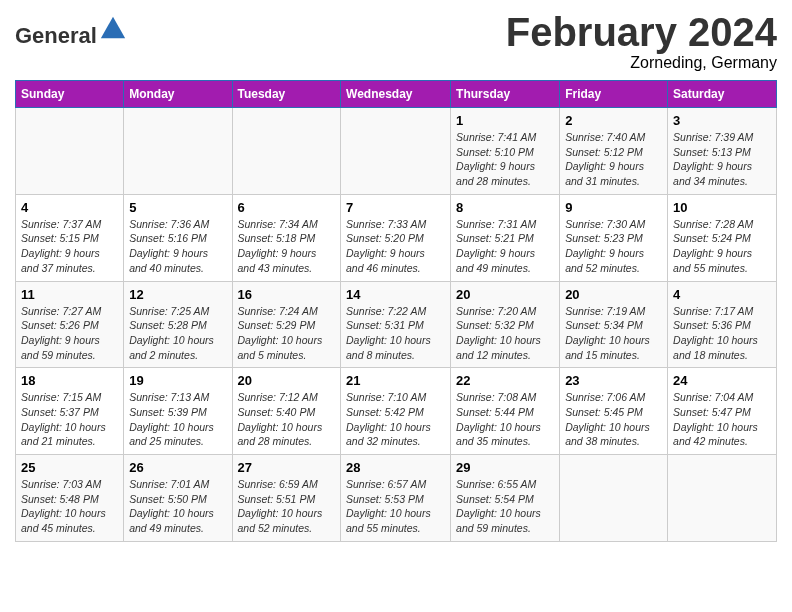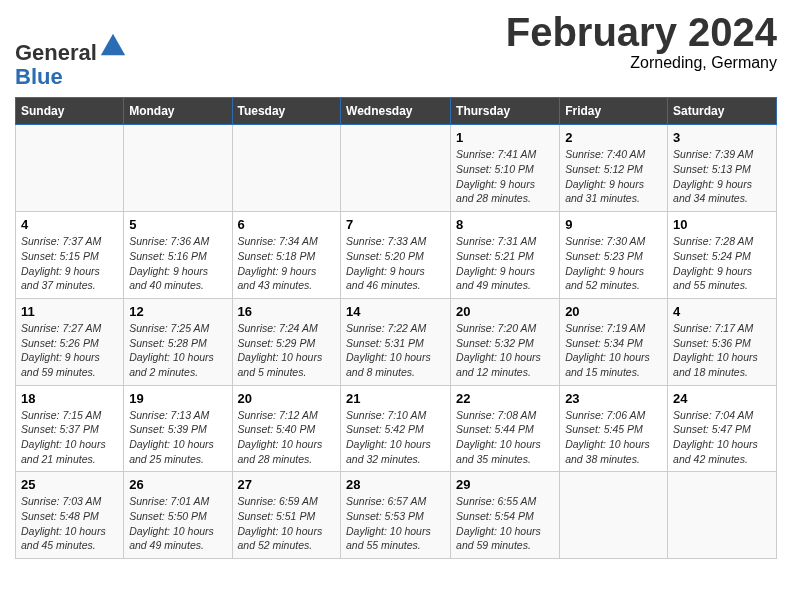--- a/index.html
+++ b/index.html
@@ -12,21 +12,21 @@
     }
     .header {
       display: flex;
       justify-content: space-between;
       align-items: flex-start;
       margin-bottom: 8px;
     }
     .logo {
       display: flex;
       align-items: center;
-      margin-top: 22px;
+      margin-top: 5px;
     }
     .logo-text {
       font-size: 22px;
       font-weight: bold;
       line-height: 1.1;
     }
     .logo-general { color: #333; }
     .logo-blue { color: #2a6db5; }
     .logo-icon {
       width: 28px;
@@ -47,21 +47,21 @@
       font-size: 16px;
       color: #000000;
       font-weight: normal;
     }
     table {
       width: 100%;
       border-collapse: collapse;
       font-size: 11px;
     }
     thead tr th {
-      background-color: #404040;
+      background-color: #a21caf;
       color: #fff;
       padding: 6px 5px;
       text-align: left;
       font-size: 12px;
       font-weight: bold;
       border: 1px solid #2a6db5;
     }
     tbody tr td {
       border: 1px solid #ccc;
       padding: 5px 5px;
@@ -91,23 +91,20 @@
 </head>
 <body>
 
 <div class="header">
   <div class="logo">
     <div>
       <div class="logo-text">
         <span class="logo-general">General</span><svg class="logo-icon" viewBox="0 0 30 30">
             <polygon points="15,2 28,25 2,25" fill="#2a6db5"></polygon>
           </svg>
-      </div>
-      <div class="logo-text">
-        <span class="logo-blue">Blue</span>
       </div>
     </div>
   </div>
   <div class="title-block">
     <h1>February 2024</h1>
     <h2>Zorneding, Germany</h2>
   </div>
 </div>
 
 <table>

